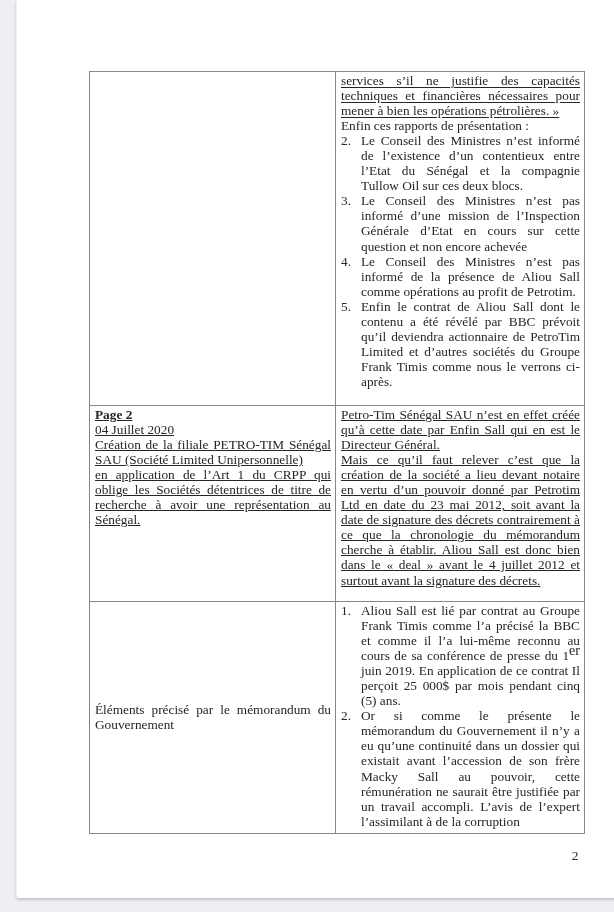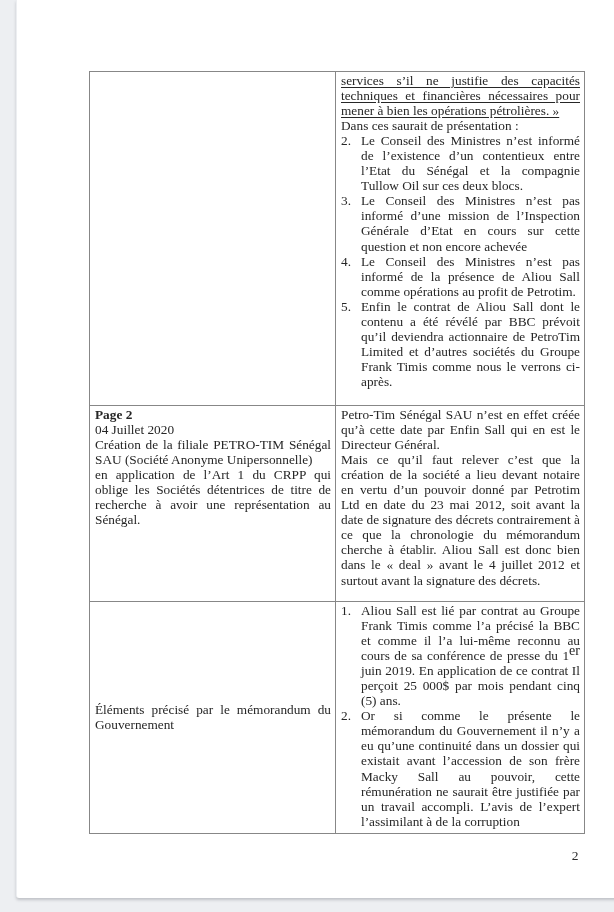--- a/index.html
+++ b/index.html
@@ -32,21 +32,21 @@
     border: 1px solid #878787;
     vertical-align: top;
     padding: 1px 4px 2px 5px;
     font-size: 13.3px;
     line-height: 15.05px;
     hyphens: none;
   }
   td.col-left  { width: 246px; }
   td.col-right { width: 249px; }
   tr.row1 td { height: 334px; }
-  tr.row2 td { height: 196px; }
+  tr.row2 td { height: 196px; text-decoration: underline; }
   tr.row3 td { height: 232px; }
   td.mid { vertical-align: middle; }
   p { margin: 0; }
   .just { text-align: justify; text-align-last: left; }
   .underline { text-decoration: underline; text-underline-offset: 2px; }
   .bold { font-weight: bold; }
   .li { display: flex; }
   .li .num { flex: 0 0 20px; }
   .li .body { flex: 1 1 auto; text-align: justify; text-align-last: left; }
   sup { font-size: 14px; vertical-align: super; line-height: 0; }
@@ -62,21 +62,21 @@
 <div class="sheet">
 
   <div class="doc-table">
     <table>
 
       <tbody>
           <tr class="row1">
         <td class="col-left"></td>
         <td class="col-right">
           <p class="just"><span class="underline">services s’il ne justifie des capacités techniques et financières nécessaires pour mener à bien les opérations pétrolières. »</span></p>
-          <p>Dans ces saurait de présentation :</p>
+          <p>Enfin ces rapports de présentation :</p>
           <div class="li">
             <span class="num">2.</span>
             <div class="body">Le Conseil des Ministres n’est informé de l’existence d’un contentieux entre l’Etat du Sénégal et la compagnie Tullow Oil sur ces deux blocs.</div>
           </div>
           <div class="li">
             <span class="num">3.</span>
             <div class="body">Le Conseil des Ministres n’est pas informé d’une mission de l’Inspection Générale d’Etat en cours sur cette question et non encore achevée</div>
           </div>
           <div class="li">
             <span class="num">4.</span>
@@ -86,21 +86,21 @@
             <span class="num">5.</span>
             <div class="body">Enfin le contrat de Aliou Sall dont le contenu a été révélé par BBC prévoit qu’il deviendra actionnaire de PetroTim Limited et d’autres sociétés du Groupe Frank Timis comme nous le verrons ci-après.</div>
           </div>
         </td>
       </tr>
 
       <tr class="row2">
         <td class="col-left">
           <p class="bold">Page 2</p>
           <p>04 Juillet 2020</p>
-          <p class="just">Création de la filiale PETRO-TIM Sénégal SAU (Société Anonyme Unipersonnelle)</p>
+          <p class="just">Création de la filiale PETRO-TIM Sénégal SAU (Société Limited Unipersonnelle)</p>
           <p class="just">en application de l’Art 1 du CRPP qui oblige les Sociétés détentrices de titre de recherche à avoir une représentation au Sénégal.</p>
         </td>
         <td class="col-right">
           <p class="just">Petro-Tim Sénégal SAU n’est en effet créée qu’à cette date par Enfin Sall qui en est le Directeur Général.</p>
           <p class="just">Mais ce qu’il faut relever c’est que la création de la société a lieu devant notaire en vertu d’un pouvoir donné par Petrotim Ltd en date du 23 mai 2012, soit avant la date de signature des décrets contrairement à ce que la chronologie du mémorandum cherche à établir. Aliou Sall est donc bien dans le « deal » avant le 4 juillet 2012 et surtout avant la signature des décrets.</p>
         </td>
       </tr>
 
       <tr class="row3">
         <td class="col-left mid">

